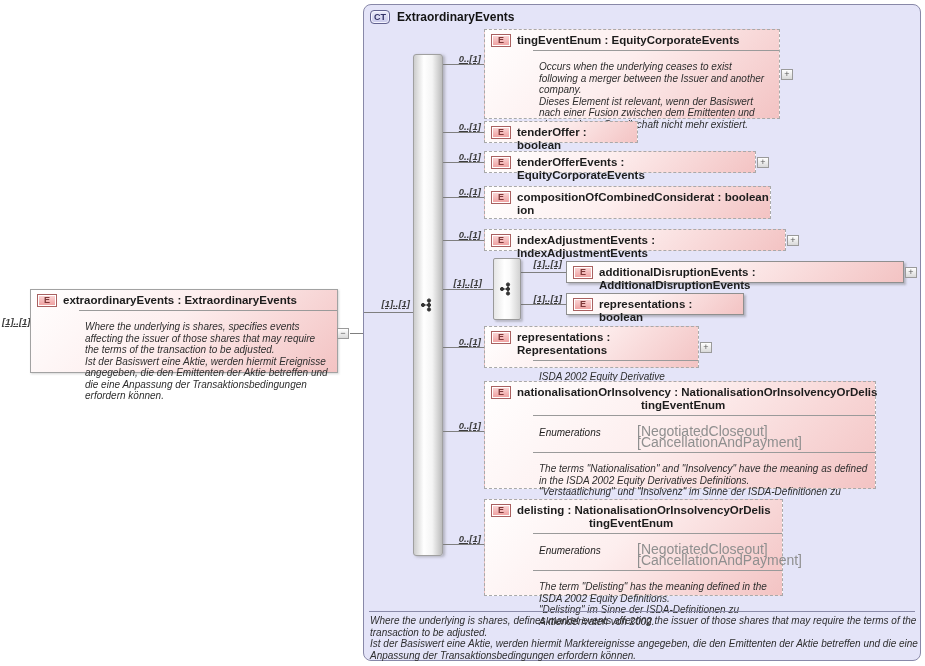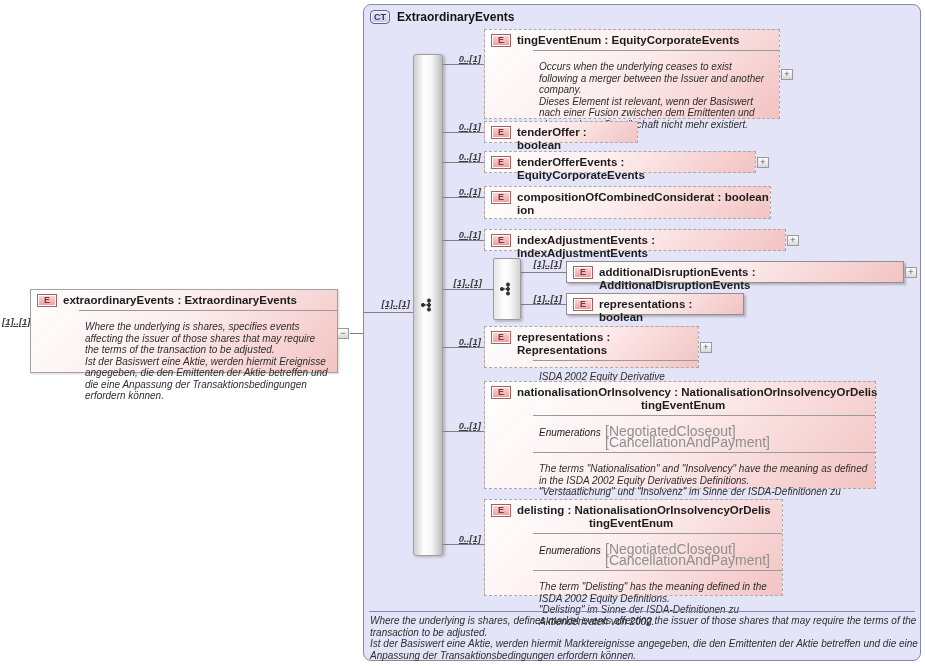--- a/index.html
+++ b/index.html
@@ -17,21 +17,21 @@
               background:linear-gradient(180deg,#ecECfa,#c8c8ea); border:1px solid #62628f; border-radius:4px;
               box-shadow:inset 0 0 0 1px #f4f4ff; color:#333366; font-size:9px; font-weight:bold; margin-right:7px; }
   .xs-box { position:absolute; background:linear-gradient(135deg,#ffffff 0%,#fdeeee 45%,#f3c3c3 100%); }
   .xs-box.dashed { border:1px dashed #a9a9a9; }
   .xs-box.solid  { border:1px solid #8f8f8f; box-shadow:2px 2px 2px rgba(90,90,90,.35); }
   .box-title { display:flex; align-items:flex-start; padding:4px 6px 3px 6px;
                font-size:11.5px; font-weight:bold; color:#1c1c1c; line-height:13px; }
   .title-lines span { display:block; white-space:nowrap; }
   .sect { border-top:1px solid #9a9a9a; padding:10px 6px 4px 6px;margin-left:48px; }
   .doc { font:italic 10px "Liberation Sans",sans-serif; color:#2e2e2e; line-height:11.5px; white-space:pre-line; }
-  .enum-row { display:flex; align-items:flex-start; }
+  .enum-row { display:flex; align-items:flex-start;gap:32px; }
   .enum-label { font:italic 10px "Liberation Sans",sans-serif; color:#222; width:66px; flex:0 0 auto; padding-top:1px; }
   .enum-vals { font-size:14px; color:#8f8f8f; line-height:11px; }
   .pm-btn { position:absolute; width:12px; height:11px; display:flex; align-items:center; justify-content:center;
             background:linear-gradient(180deg,#ffffff,#d9d9d9); border:1px solid #9a9a9a;
             font-size:9px; line-height:9px; color:#5a5a5a; cursor:pointer; }
   .expand-btn { right:-14px; }
 
   
   #root-cardinality { left:2px; top:316px; }
   #root-box { left:30px; top:289px; width:308px; height:84px; border:1px solid #a2a2a2;

